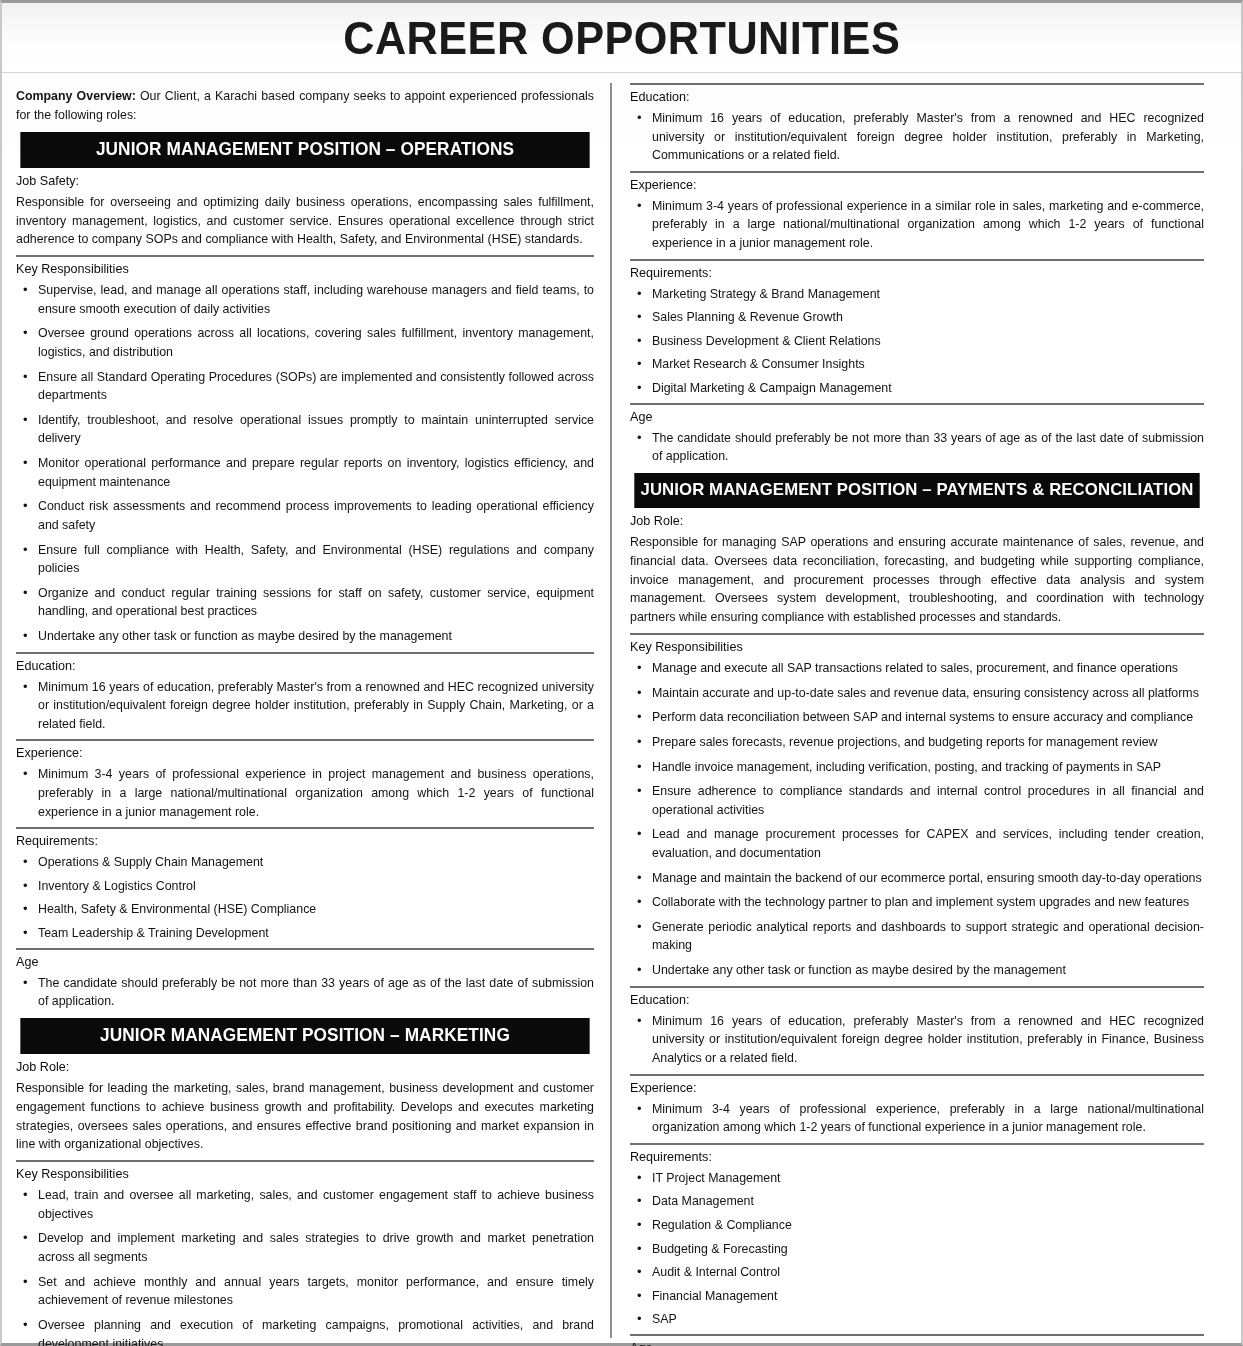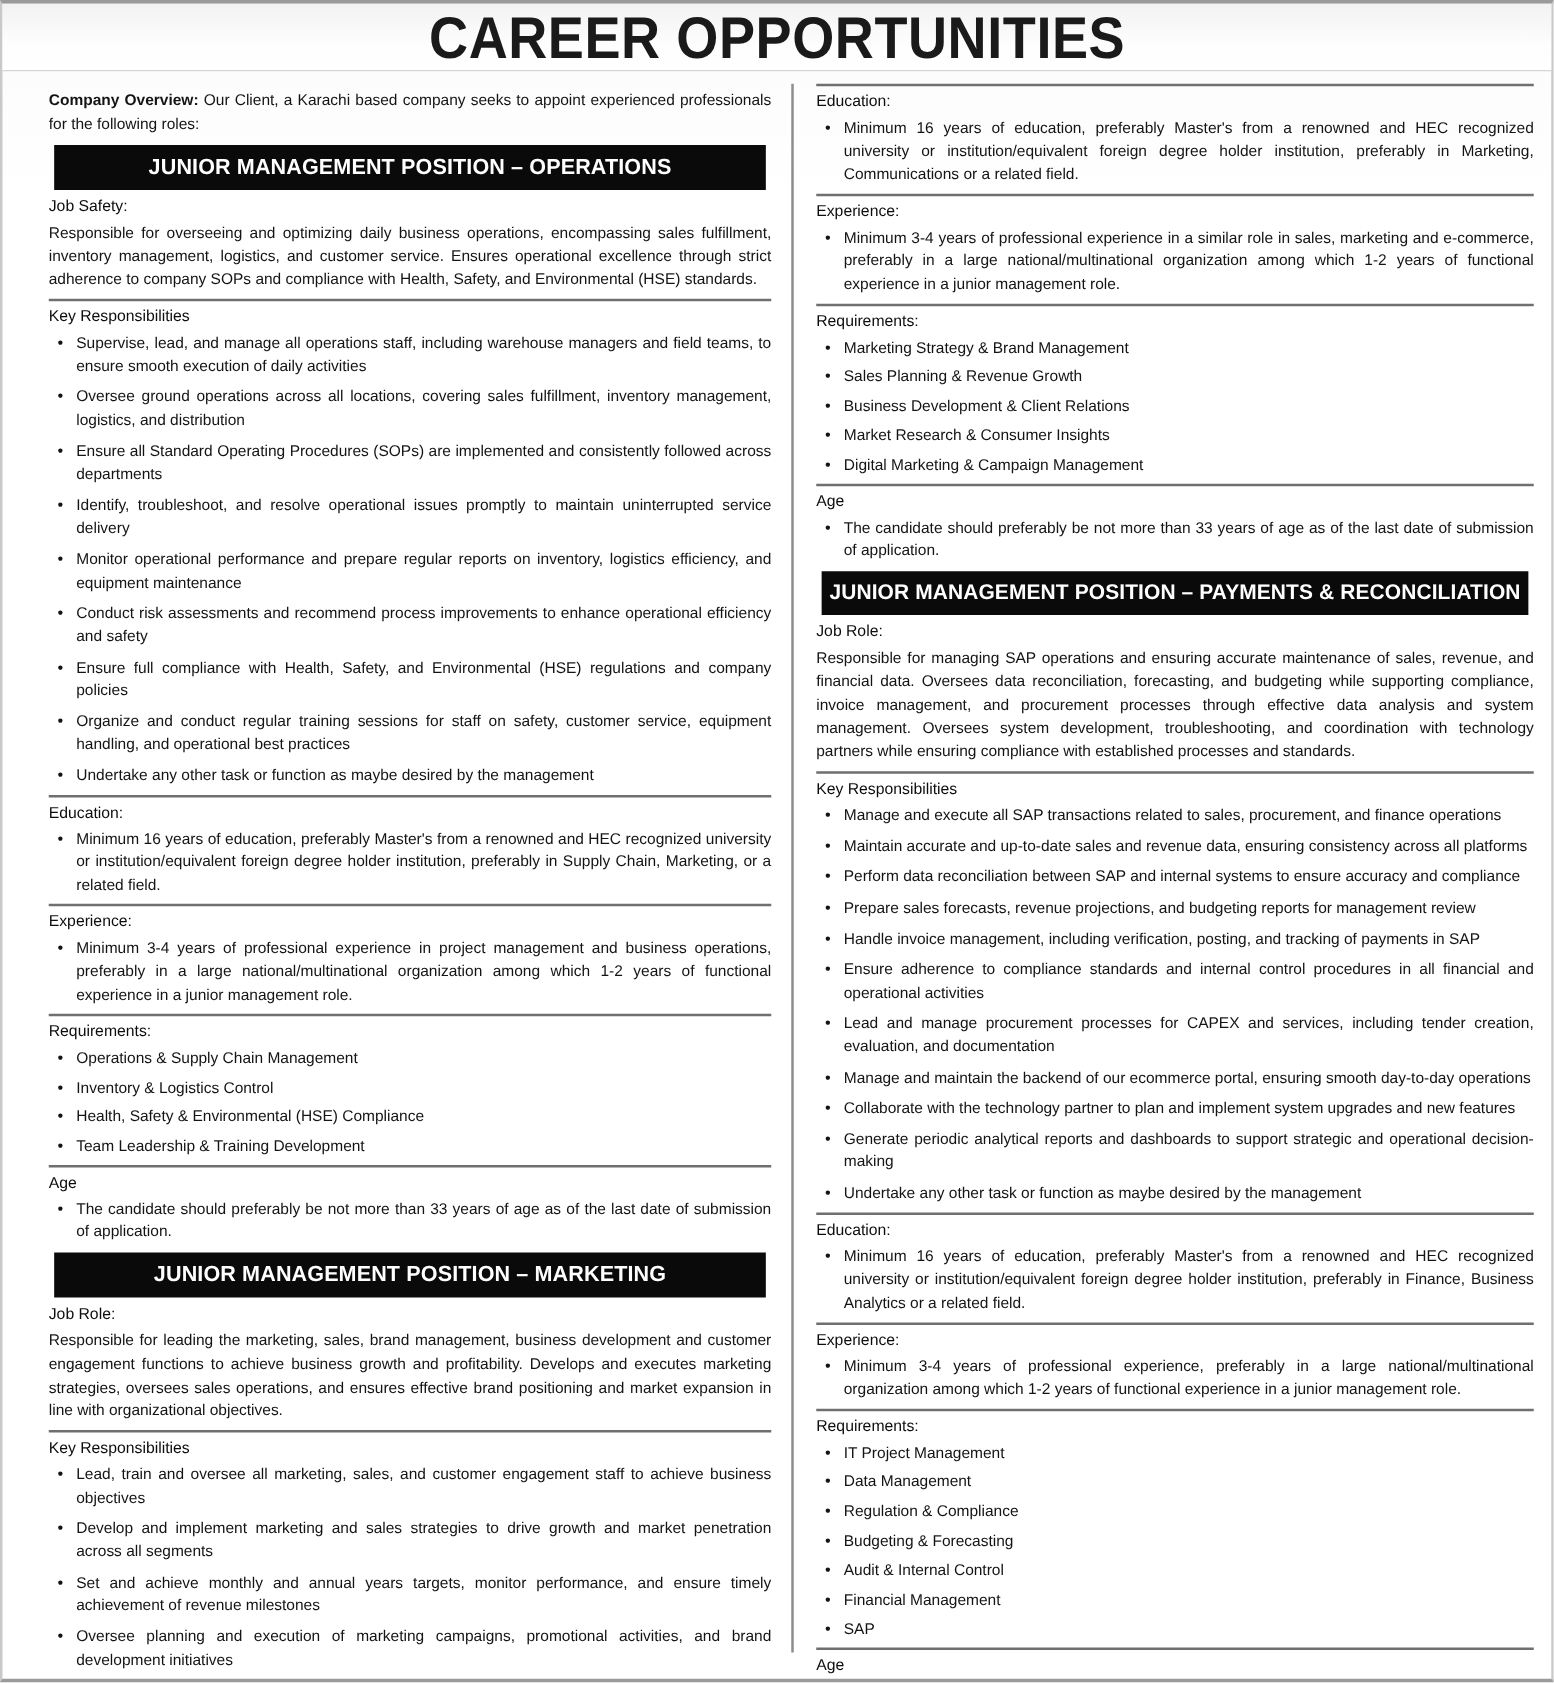--- a/index.html
+++ b/index.html
@@ -16,36 +16,36 @@
     width:1243px; height:1346px;
     background:linear-gradient(180deg,#fbfbfb 0%,#ffffff 12%,#ffffff 100%);
     border-top:3px solid #9a9a9a;
     border-bottom:3px solid #9a9a9a;
     border-left:2px solid #c9c9c9;
     border-right:2px solid #c9c9c9;
     padding:0;
   }
   
   .masthead {
-    height:54px;
+    height:70px;
     display:flex; align-items:center; justify-content:center;
     background:linear-gradient(180deg,#f2f2f2 0%,#fdfdfd 60%,#ffffff 100%);
     border-bottom:1px solid #d5d5d5;
   }
   .masthead h1 {
     margin:0;
     font-size:47px;
     font-weight:bold;
     letter-spacing:0.5px;
     transform:scaleX(0.92);
     color:#1a1a1a;
     font-family:"Liberation Sans", sans-serif;
   }
   
-  .cols { display:flex; padding:10px 14px 0 14px; height:1265px;justify-content:flex-end; }
+  .cols { display:flex; padding:10px 14px 0 14px; height:1265px; }
   .col { width:594px; position:relative; }
   .col-left { padding-right:16px; }
   .col-right { padding-left:18px; border-left:2px solid #8d8d8d; }
   
   .para {
     font-size:12.4px;
     line-height:1.52;
     text-align:justify;
     margin:4px 0 6px 0;
     color:#141414;
@@ -114,21 +114,21 @@
       <p class="para">Responsible for overseeing and optimizing daily business operations, encompassing sales fulfillment, inventory management, logistics, and customer service. Ensures operational excellence through strict adherence to company SOPs and compliance with Health, Safety, and Environmental (HSE) standards.</p>
       <hr class="rule">
 
       <div class="subhead">Key Responsibilities</div>
       <ul class="bullets">
         <li>Supervise, lead, and manage all operations staff, including warehouse managers and field teams, to ensure smooth execution of daily activities</li>
         <li>Oversee ground operations across all locations, covering sales fulfillment, inventory management, logistics, and distribution</li>
         <li>Ensure all Standard Operating Procedures (SOPs) are implemented and consistently followed across departments</li>
         <li>Identify, troubleshoot, and resolve operational issues promptly to maintain uninterrupted service delivery</li>
         <li>Monitor operational performance and prepare regular reports on inventory, logistics efficiency, and equipment maintenance</li>
-        <li>Conduct risk assessments and recommend process improvements to enhance operational efficiency and safety</li>
+        <li>Conduct risk assessments and recommend process improvements to leading operational efficiency and safety</li>
         <li>Ensure full compliance with Health, Safety, and Environmental (HSE) regulations and company policies</li>
         <li>Organize and conduct regular training sessions for staff on safety, customer service, equipment handling, and operational best practices</li>
         <li>Undertake any other task or function as maybe desired by the management</li>
       </ul>
       <hr class="rule">
 
       <div class="subhead">Education:</div>
       <ul class="bullets">
         <li>Minimum 16 years of education, preferably Master's from a renowned and HEC recognized university or institution/equivalent foreign degree holder institution, preferably in Supply Chain, Marketing, or a related field.</li>
       </ul>

